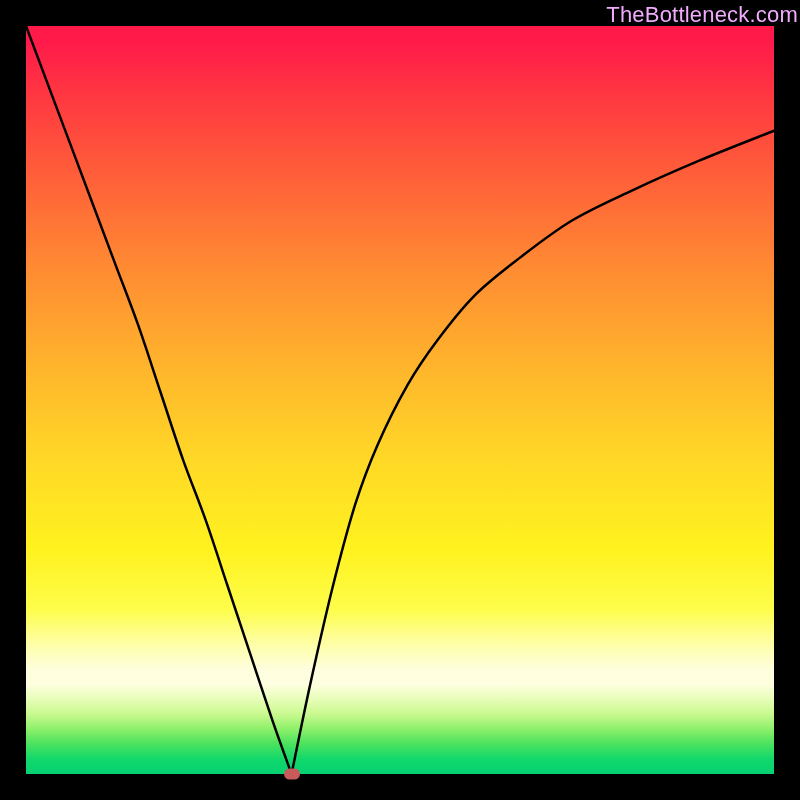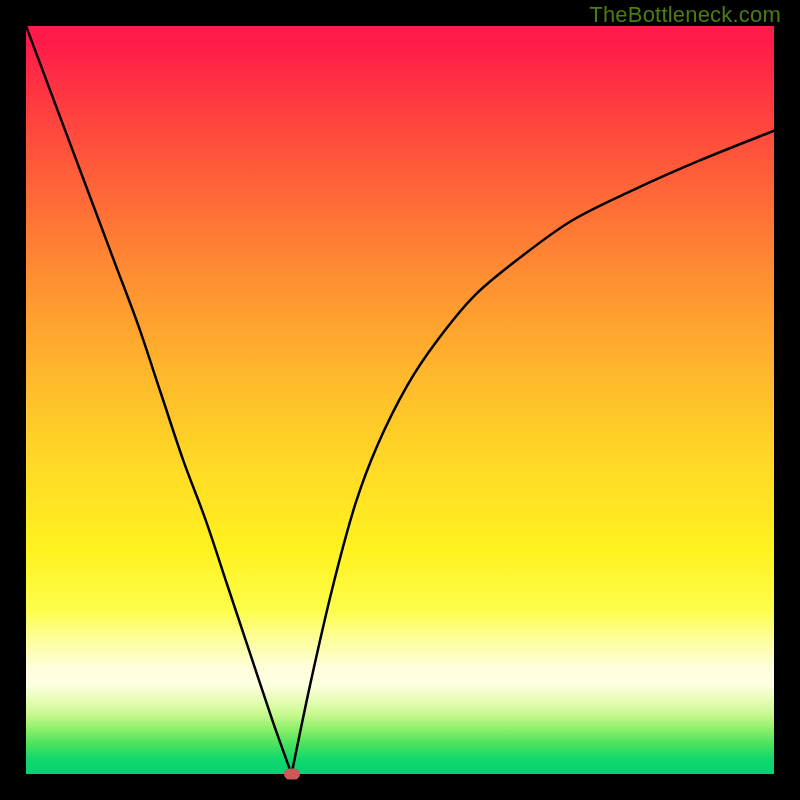--- a/index.html
+++ b/index.html
@@ -53,24 +53,24 @@
     position: absolute;
     width: 16px;
     height: 11px;
     border-radius: 6px;
     background: #c85a5a;
     transform: translate(-50%, -50%);
   }
   .watermark {
     position: absolute;
     top: 2px;
-    right: 19px;
+    right: 2px;
     font-family: Arial, Helvetica, sans-serif;
     font-size: 22px;
-    color: #4d7c0f;
+    color: #f0abfc;
     letter-spacing: 0.2px;
   }
 </style>
 </head>
 <body>
 
 <div class="watermark">TheBottleneck.com</div>
 
 <div class="frame">
   <div class="grad"></div>

